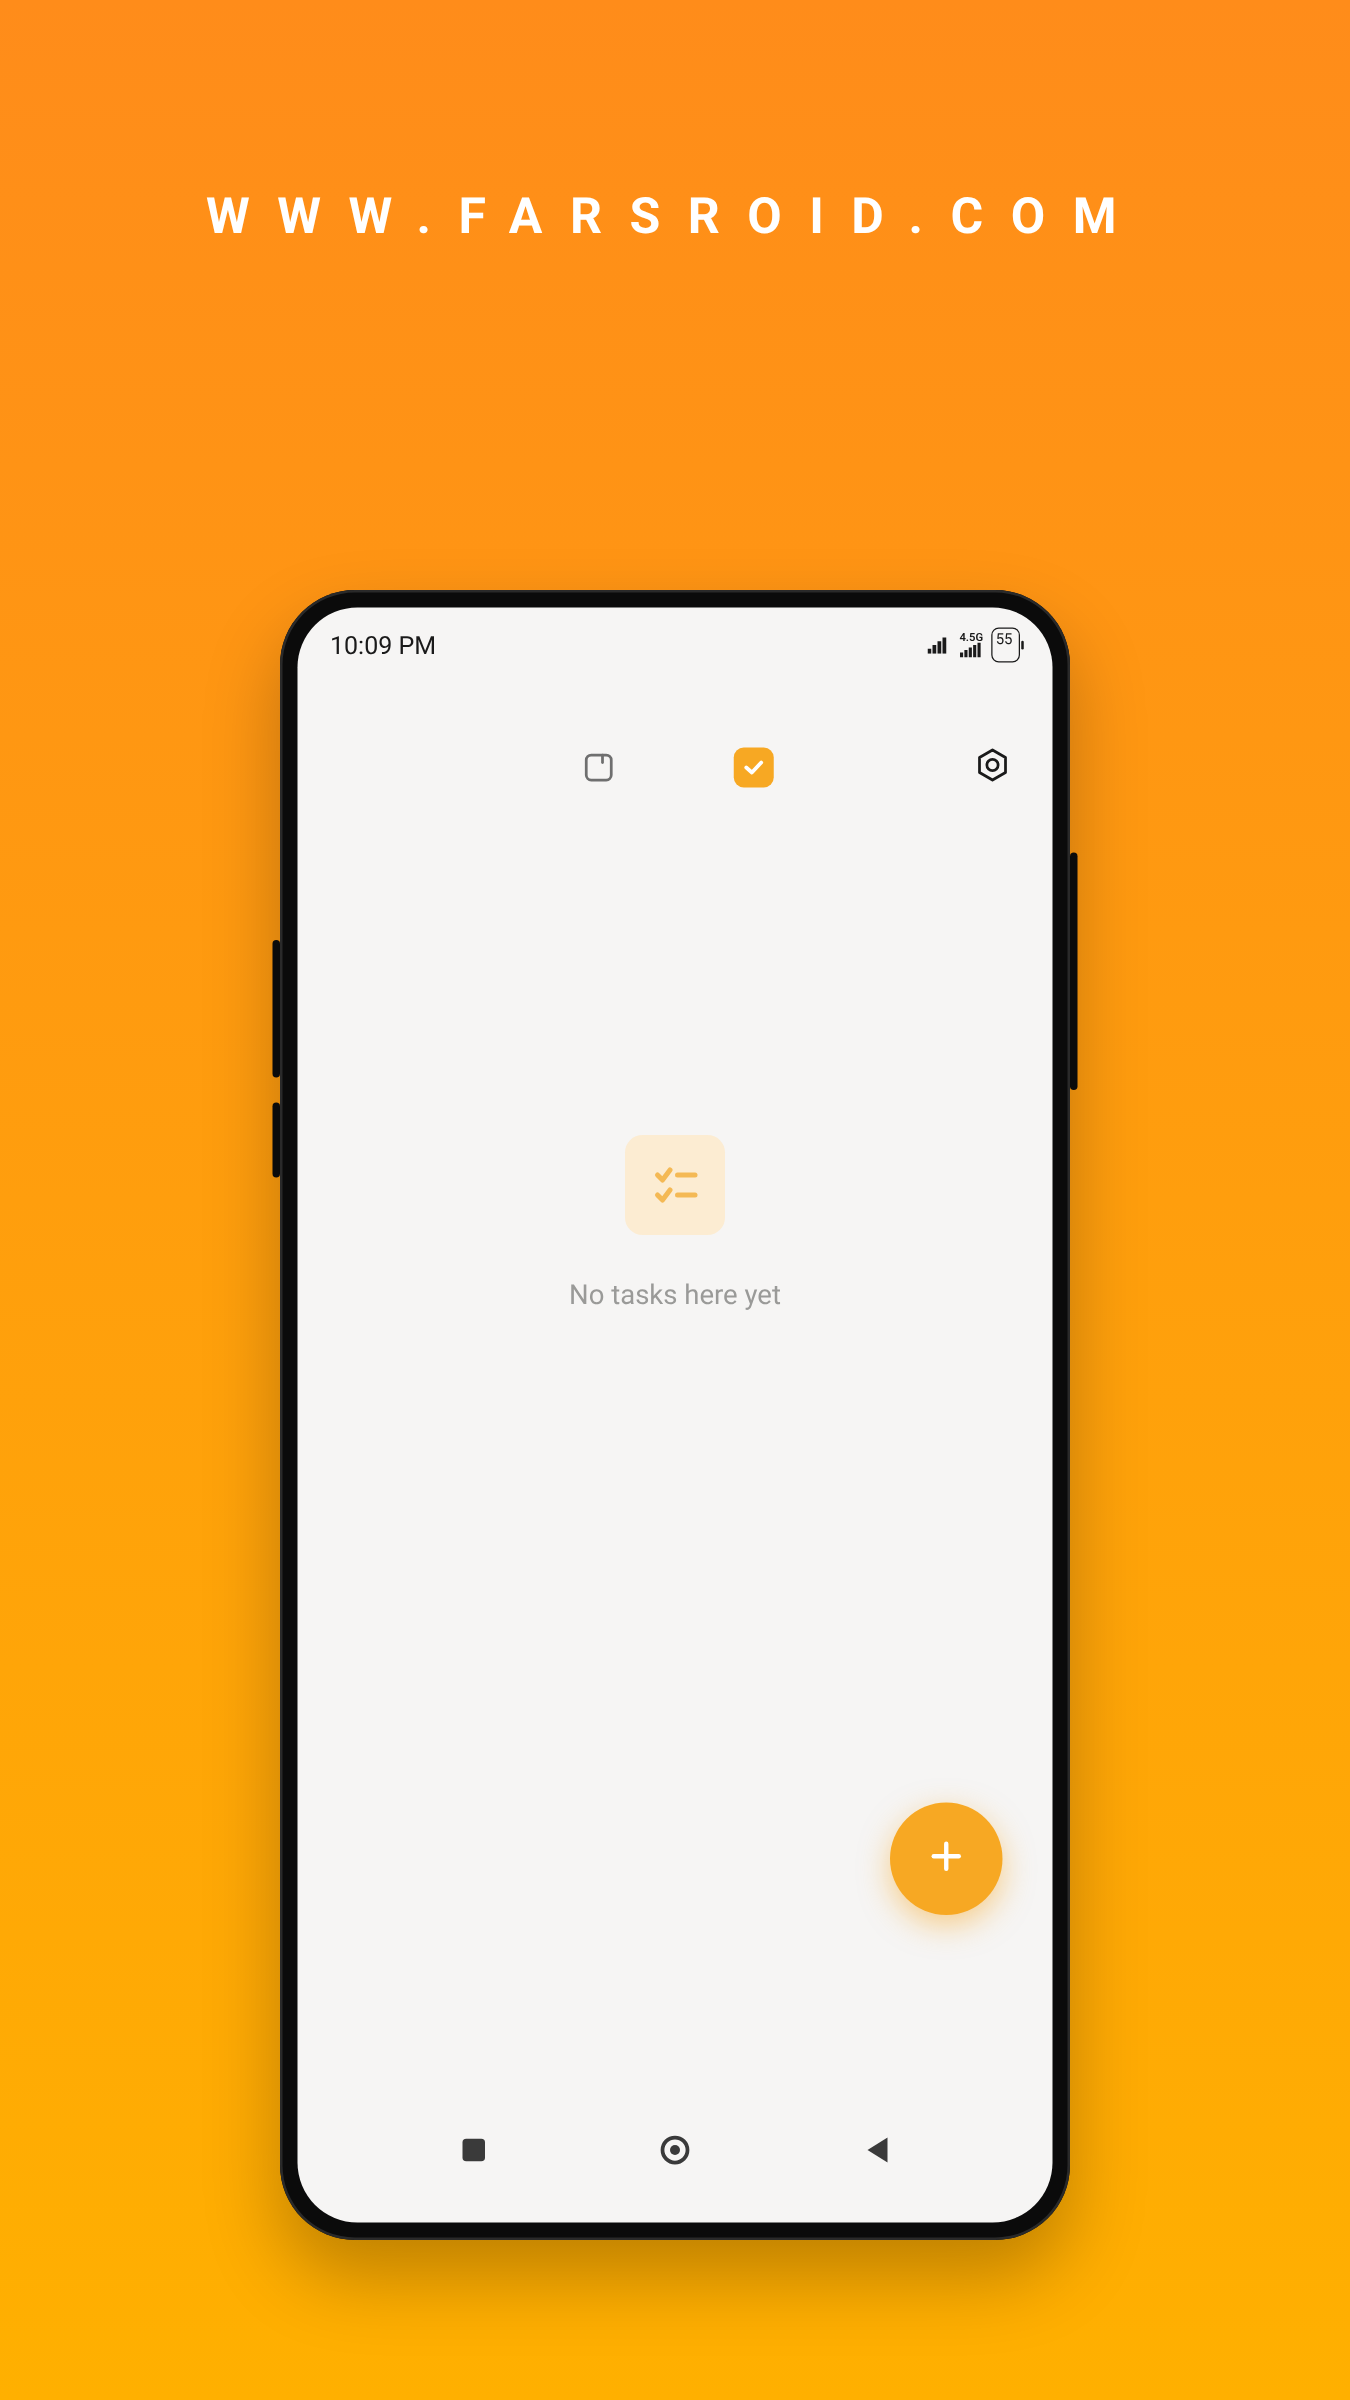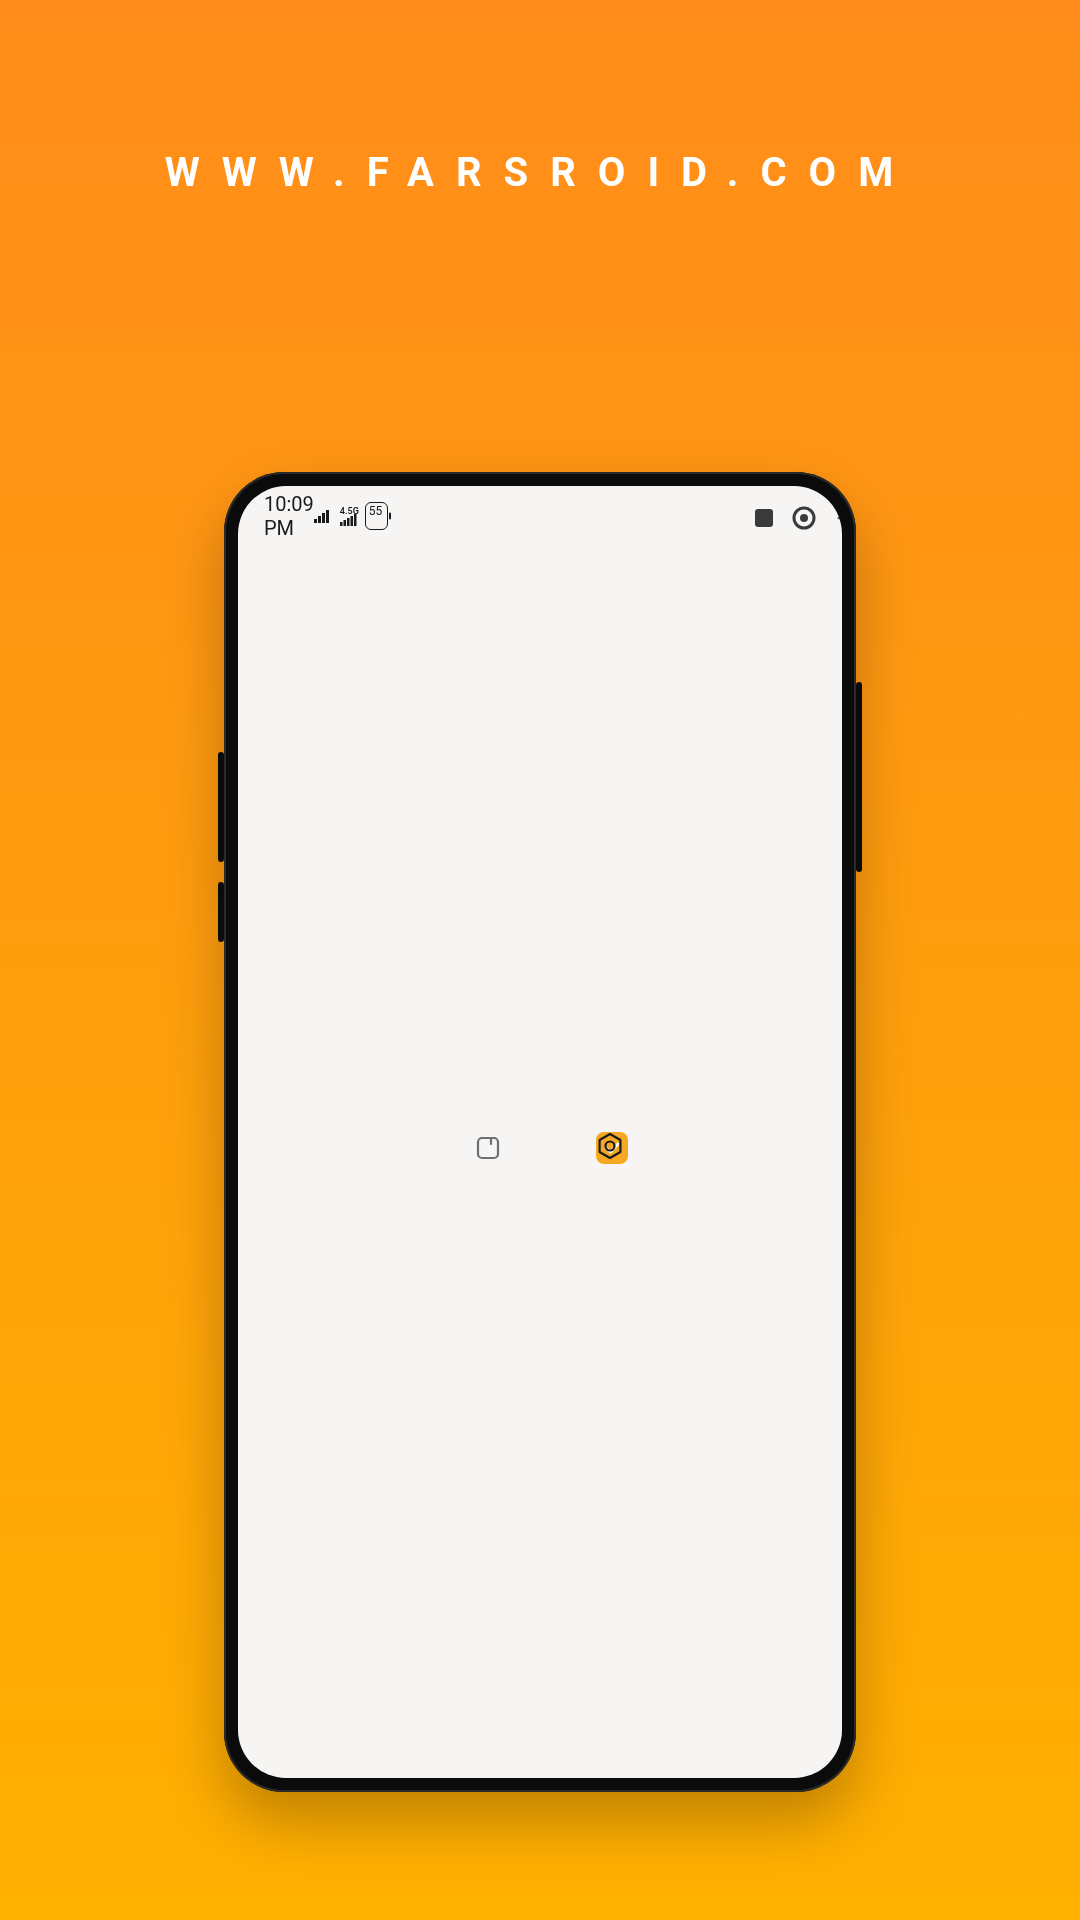--- a/index.html
+++ b/index.html
@@ -42,20 +42,21 @@
   .btn-left-2 { left: -6px; top: 410px; width: 6px; height: 60px; }
   .btn-right  { right: -6px; top: 210px; width: 6px; height: 190px; }
   .screen {
     width: 100%;
     height: 100%;
     background: #f6f5f4;
     border-radius: 48px;
     overflow: hidden;
     position: relative;
     display: flex;
+    flex-direction: column;
     gap: 26px;
   }
   
   .status-bar {
     height: 44px;
     display: flex;
     align-items: center;
     justify-content: space-between;
     padding: 0 26px;
     font-size: 20px;
@@ -210,20 +211,40 @@
       <div class="settings-btn">
         <span>
           <svg width="30" height="30" viewBox="0 0 30 30" fill="none">
             <polygon points="15,3 25.4,9 25.4,21 15,27 4.6,21 4.6,9" stroke="#1a1a1a" stroke-width="2.2" fill="none" stroke-linejoin="round"></polygon>
             <circle cx="15" cy="15" r="4.5" stroke="#1a1a1a" stroke-width="2.2" fill="none"></circle>
           </svg>
         </span>
       </div>
     </div>
 
+    <div class="content">
+      <div class="empty-icon">
+        <svg width="48" height="48" viewBox="0 0 48 48" fill="none">
+          <path d="M10 16 L14 20 L20 12" stroke="#f4b955" stroke-width="4" stroke-linecap="round" stroke-linejoin="round"></path>
+          <line x1="26" y1="16" x2="40" y2="16" stroke="#f4b955" stroke-width="4" stroke-linecap="round"></line>
+          <path d="M10 32 L14 36 L20 28" stroke="#f4b955" stroke-width="4" stroke-linecap="round" stroke-linejoin="round"></path>
+          <line x1="26" y1="32" x2="40" y2="32" stroke="#f4b955" stroke-width="4" stroke-linecap="round"></line>
+        </svg>
+      </div>
+      <div class="empty-text">No tasks here yet</div>
+
+      <div class="fab">
+        <span>
+          <svg width="36" height="36" viewBox="0 0 36 36">
+            <line x1="18" y1="8" x2="18" y2="28" stroke="#ffffff" stroke-width="3.5" stroke-linecap="round"></line>
+            <line x1="8" y1="18" x2="28" y2="18" stroke="#ffffff" stroke-width="3.5" stroke-linecap="round"></line>
+          </svg>
+        </span>
+      </div>
+    </div>
 
     <div class="nav-bar">
       <div class="nav-btn">
         <span>
           <svg width="22" height="22" viewBox="0 0 22 22">
             <rect x="2" y="2" width="18" height="18" rx="3" fill="#3a3a3a"></rect>
           </svg>
         </span>
       </div>
       <div class="nav-btn">

